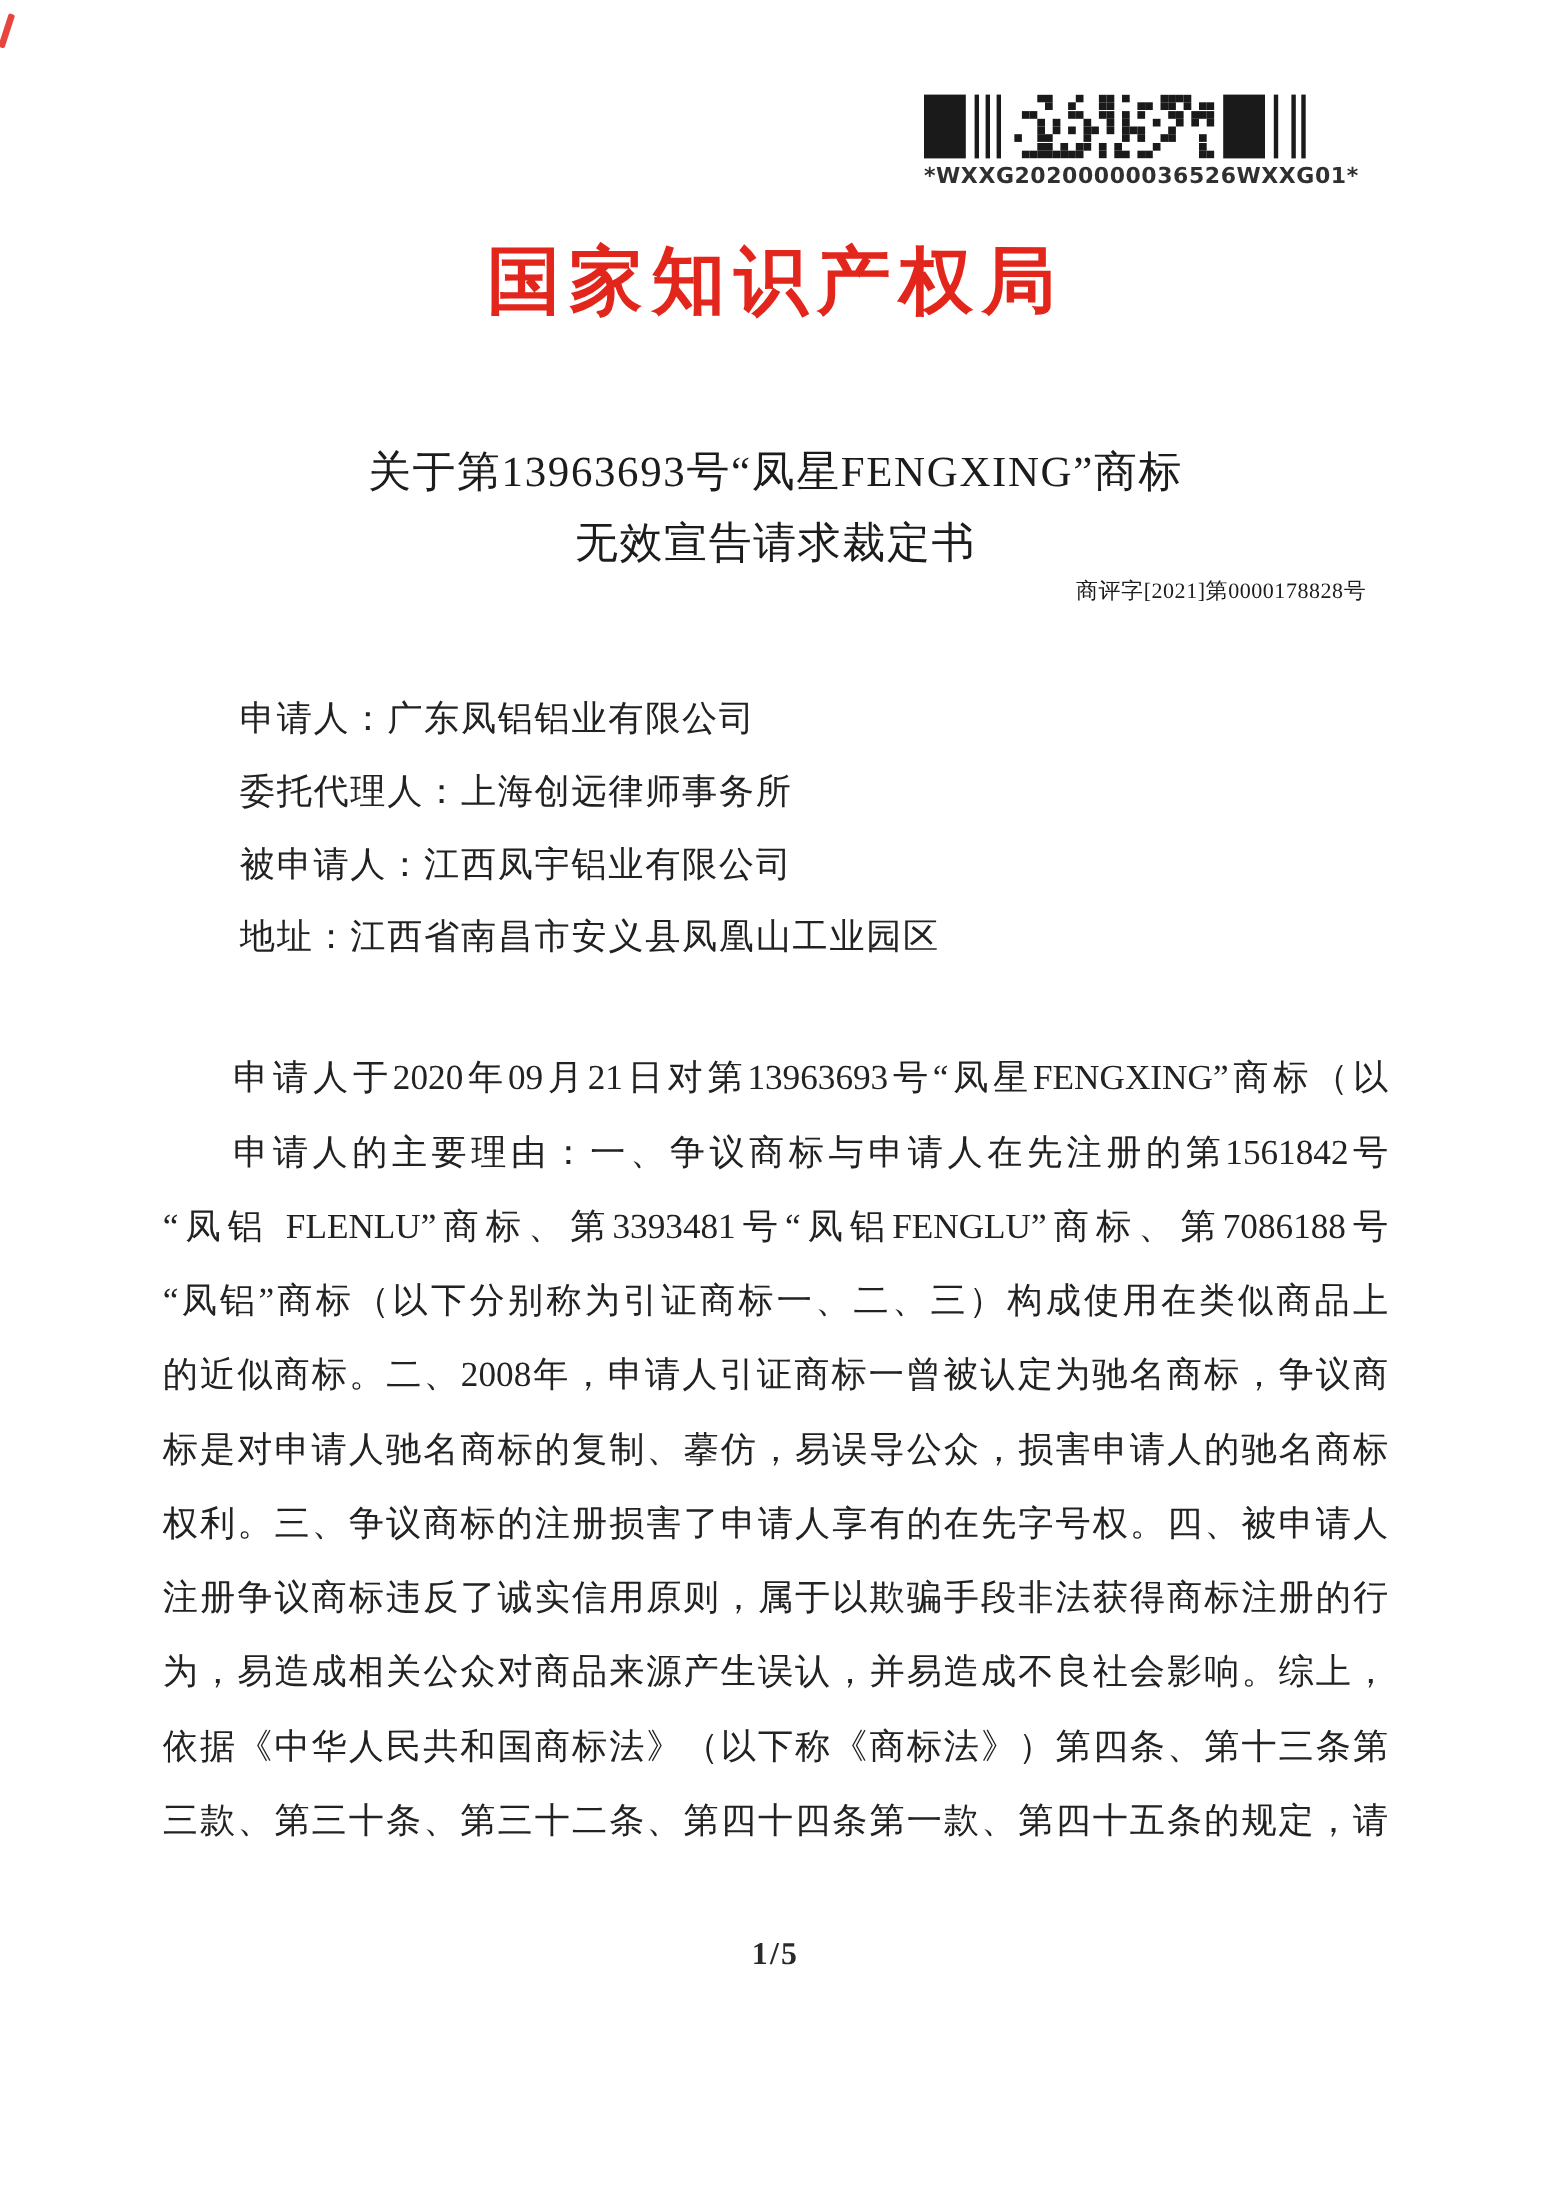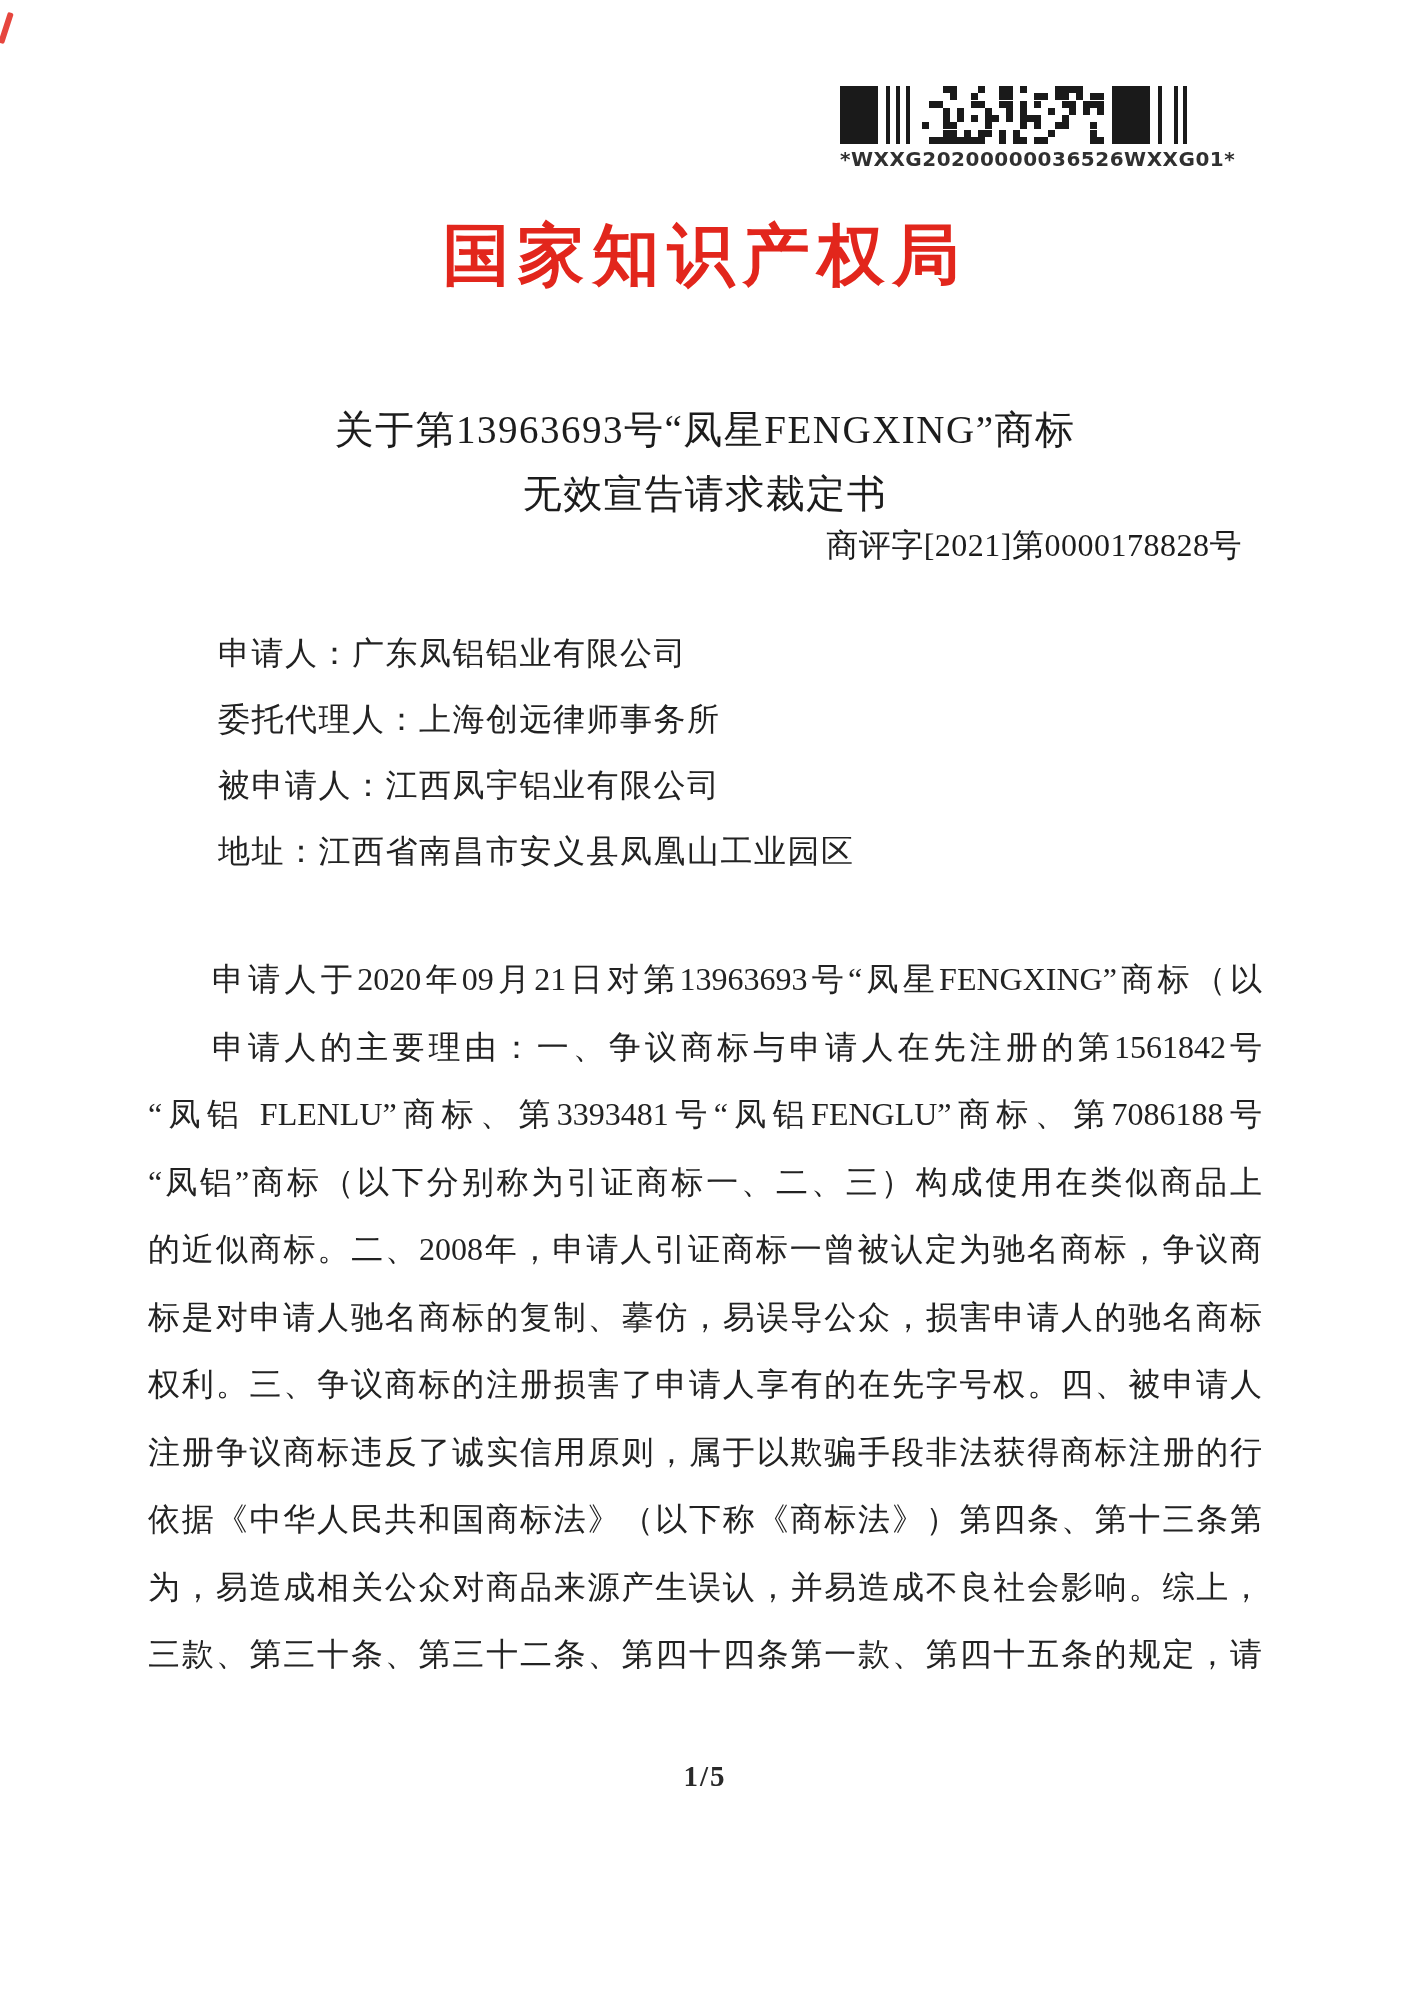--- a/index.html
+++ b/index.html
@@ -43,21 +43,21 @@
     font-weight:700;font-size:67px;letter-spacing:8px;
   }
   .doc-title{
     position:absolute;left:0;right:0;top:398px;
     text-align:center;
     font-size:39px;line-height:64px;letter-spacing:1.5px;
     color:#1c1c1c;font-weight:500;
   }
   .ref{
     position:absolute;right:168px;top:524px;
-    font-size:32px;letter-spacing:0.5px;color:#1c1c1c;
+    font-size:20px;letter-spacing:0.5px;color:#1c1c1c;
   }
   
   .parties{
     position:absolute;left:218px;top:620px;
     font-size:32px;line-height:66px;letter-spacing:1.5px;color:#222222;
   }
   
   .body-block{
     position:absolute;left:148px;top:946px;width:1114px;
     font-size:32px;color:#222222;
@@ -333,20 +333,20 @@
 
   <div class="body-block">
       <div class="body-line indent">申请人于2020年09月21日对第13963693号“凤星FENGXING”商标（以</div>
       <div class="body-line indent">申请人的主要理由：一、争议商标与申请人在先注册的第1561842号</div>
       <div class="body-line">“凤铝 FLENLU”商标、第3393481号“凤铝FENGLU”商标、第7086188号</div>
       <div class="body-line">“凤铝”商标（以下分别称为引证商标一、二、三）构成使用在类似商品上</div>
       <div class="body-line">的近似商标。二、2008年，申请人引证商标一曾被认定为驰名商标，争议商</div>
       <div class="body-line">标是对申请人驰名商标的复制、摹仿，易误导公众，损害申请人的驰名商标</div>
       <div class="body-line">权利。三、争议商标的注册损害了申请人享有的在先字号权。四、被申请人</div>
       <div class="body-line">注册争议商标违反了诚实信用原则，属于以欺骗手段非法获得商标注册的行</div>
+      <div class="body-line">为，易造成相关公众对商品来源产生误认，并易造成不良社会影响。综上，</div>
       <div class="body-line">依据《中华人民共和国商标法》（以下称《商标法》）第四条、第十三条第</div>
-      <div class="body-line">为，易造成相关公众对商品来源产生误认，并易造成不良社会影响。综上，</div>
       <div class="body-line">三款、第三十条、第三十二条、第四十四条第一款、第四十五条的规定，请</div>
     </div>
 
   <div class="footer">1/5</div>
 
 </div>
 
 </body></html>

